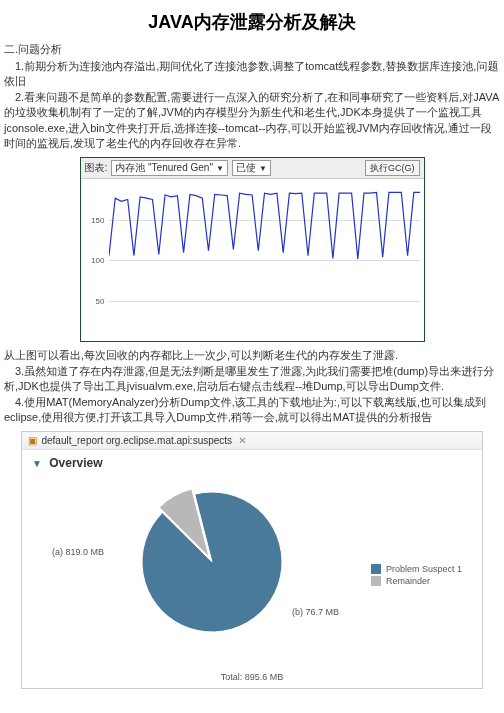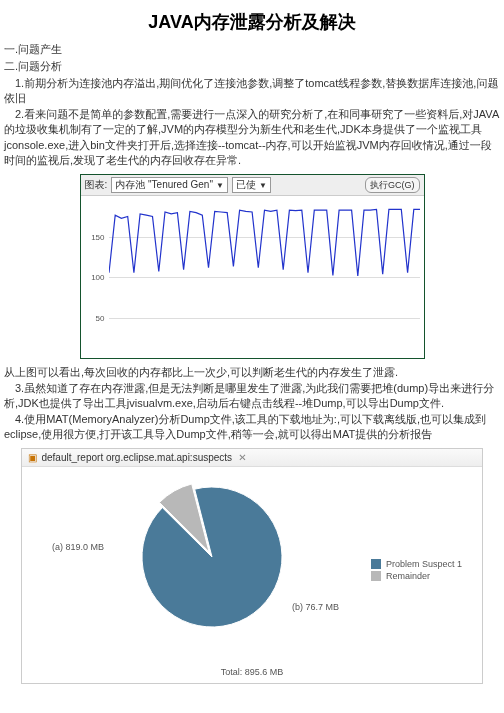--- a/index.html
+++ b/index.html
@@ -171,39 +171,38 @@
     color: #555;
     padding-bottom: 6px;
   }
 </style>
 </head>
 <body>
 
 <h1>JAVA内存泄露分析及解决</h1>
 
 <div class="content">
-  <div class="section-label">一.问题产生</div>
   <div class="section-label">二.问题分析</div>
   <p class="para">1.前期分析为连接池内存溢出,期间优化了连接池参数,调整了tomcat线程参数,替换数据库连接池,问题依旧</p>
   <p class="para">2.看来问题不是简单的参数配置,需要进行一点深入的研究分析了,在和同事研究了一些资料后,对JAVA的垃圾收集机制有了一定的了解,JVM的内存模型分为新生代和老生代,JDK本身提供了一个监视工具jconsole.exe,进入bin文件夹打开后,选择连接--tomcat--内存,可以开始监视JVM内存回收情况,通过一段时间的监视后,发现了老生代的内存回收存在异常.</p>
 
   <div class="img-block">
     <div class="chart1-container">
       <div class="chart1-toolbar">
         <span>图表:</span>
         <span class="dropdown">
           <span>内存池 "Tenured Gen"</span>
           <span class="tri">▼</span>
         </span>
         <span class="dropdown">
           <span>已使</span>
           <span class="tri">▼</span>
         </span>
         <span style="flex:1"></span>
-        <span class="icon-btn" style="width:auto;padding:0 4px;border-radius:6px;">执行GC(G)</span>
+        <span class="icon-btn" style="width:auto;padding:0 4px;">执行GC(G)</span>
       </div>
       <div class="chart1-plot">
         <div class="grid-line-h" style="top:25%;"></div>
         <div class="grid-line-h" style="top:50%;"></div>
         <div class="grid-line-h" style="top:75%;"></div>
         <span class="y-label" style="top:25%;">150</span>
         <span class="y-label" style="top:50%;">100</span>
         <span class="y-label" style="top:75%;">50</span>
         <svg class="line-chart" viewBox="0 0 311 128">
           <polyline id="memline" fill="none" stroke="#2233cc" stroke-width="1.2" points="0.0,76.8 6.2,19.2 12.4,22.4 18.7,20.5 24.9,76.8 31.1,17.9 37.3,19.2 43.5,20.5 49.8,75.5 56.0,16.0 62.2,17.9 68.4,16.6 74.6,73.6 80.9,15.4 87.1,16.6 93.3,19.2 99.5,71.7 105.7,15.4 112.0,16.0 118.2,16.6 124.4,70.4 130.6,14.1 136.8,15.4 143.1,16.0 149.3,71.7 155.5,14.1 161.7,15.4 167.9,14.1 174.2,73.6 180.4,14.1 186.6,14.7 192.8,14.1 199.0,76.8 205.3,14.1 211.5,14.1 217.7,14.1 223.9,79.4 230.1,14.1 236.4,14.1 242.6,14.1 248.8,80.0 255.0,14.1 261.2,14.1 267.5,13.4 273.7,78.1 279.9,13.4 286.1,13.4 292.3,13.4 298.6,76.8 304.8,13.4 311.0,13.4"></polyline>
@@ -215,20 +214,24 @@
   <p class="para" style="text-indent:0">从上图可以看出,每次回收的内存都比上一次少,可以判断老生代的内存发生了泄露.</p>
   <p class="para">3.虽然知道了存在内存泄露,但是无法判断是哪里发生了泄露,为此我们需要把堆(dump)导出来进行分析,JDK也提供了导出工具jvisualvm.exe,启动后右键点击线程--堆Dump,可以导出Dump文件.</p>
   <p class="para">4.使用MAT(MemoryAnalyzer)分析Dump文件,该工具的下载地址为:,可以下载离线版,也可以集成到eclipse,使用很方便,打开该工具导入Dump文件,稍等一会,就可以得出MAT提供的分析报告</p>
 
   <div class="img-block">
     <div class="chart2-container">
       <div class="chart2-header">
         <span class="tab-icon">▣</span>
         <span>default_report org.eclipse.mat.api:suspects</span>
         <span style="margin-left:2px;color:#888;">✕</span>
+      </div>
+      <div class="overview-title">
+        <span class="tri-toggle">▼</span>
+        <span>Overview</span>
       </div>
       <div class="pie-area">
         <svg class="pie-svg" width="160" height="160" viewBox="-80 -80 160 160">
           <g id="pieg">
               <path d="M 0 0 L -17.3182771478166 -67.82386951974514 A 70 70 0 1 1 -49.62794947742934 -49.366655048379776 Z" fill="#4a7a99" stroke="#fff" stroke-width="1"></path>
               <path d="M -2.976170468723085 -5.209837746139568 L -52.60411994615242 -54.576492794519346 A 70 70 0 0 1 -20.2944476165397 -73.0337072658847 Z" fill="#b8b8b8" stroke="#fff" stroke-width="1"></path>
             </g>
         </svg>
         <div class="pie-label" style="left:30px; top:75px;">(a) 819.0 MB</div>
         <div class="pie-label" style="left:270px; top:135px;">(b) 76.7 MB</div>

